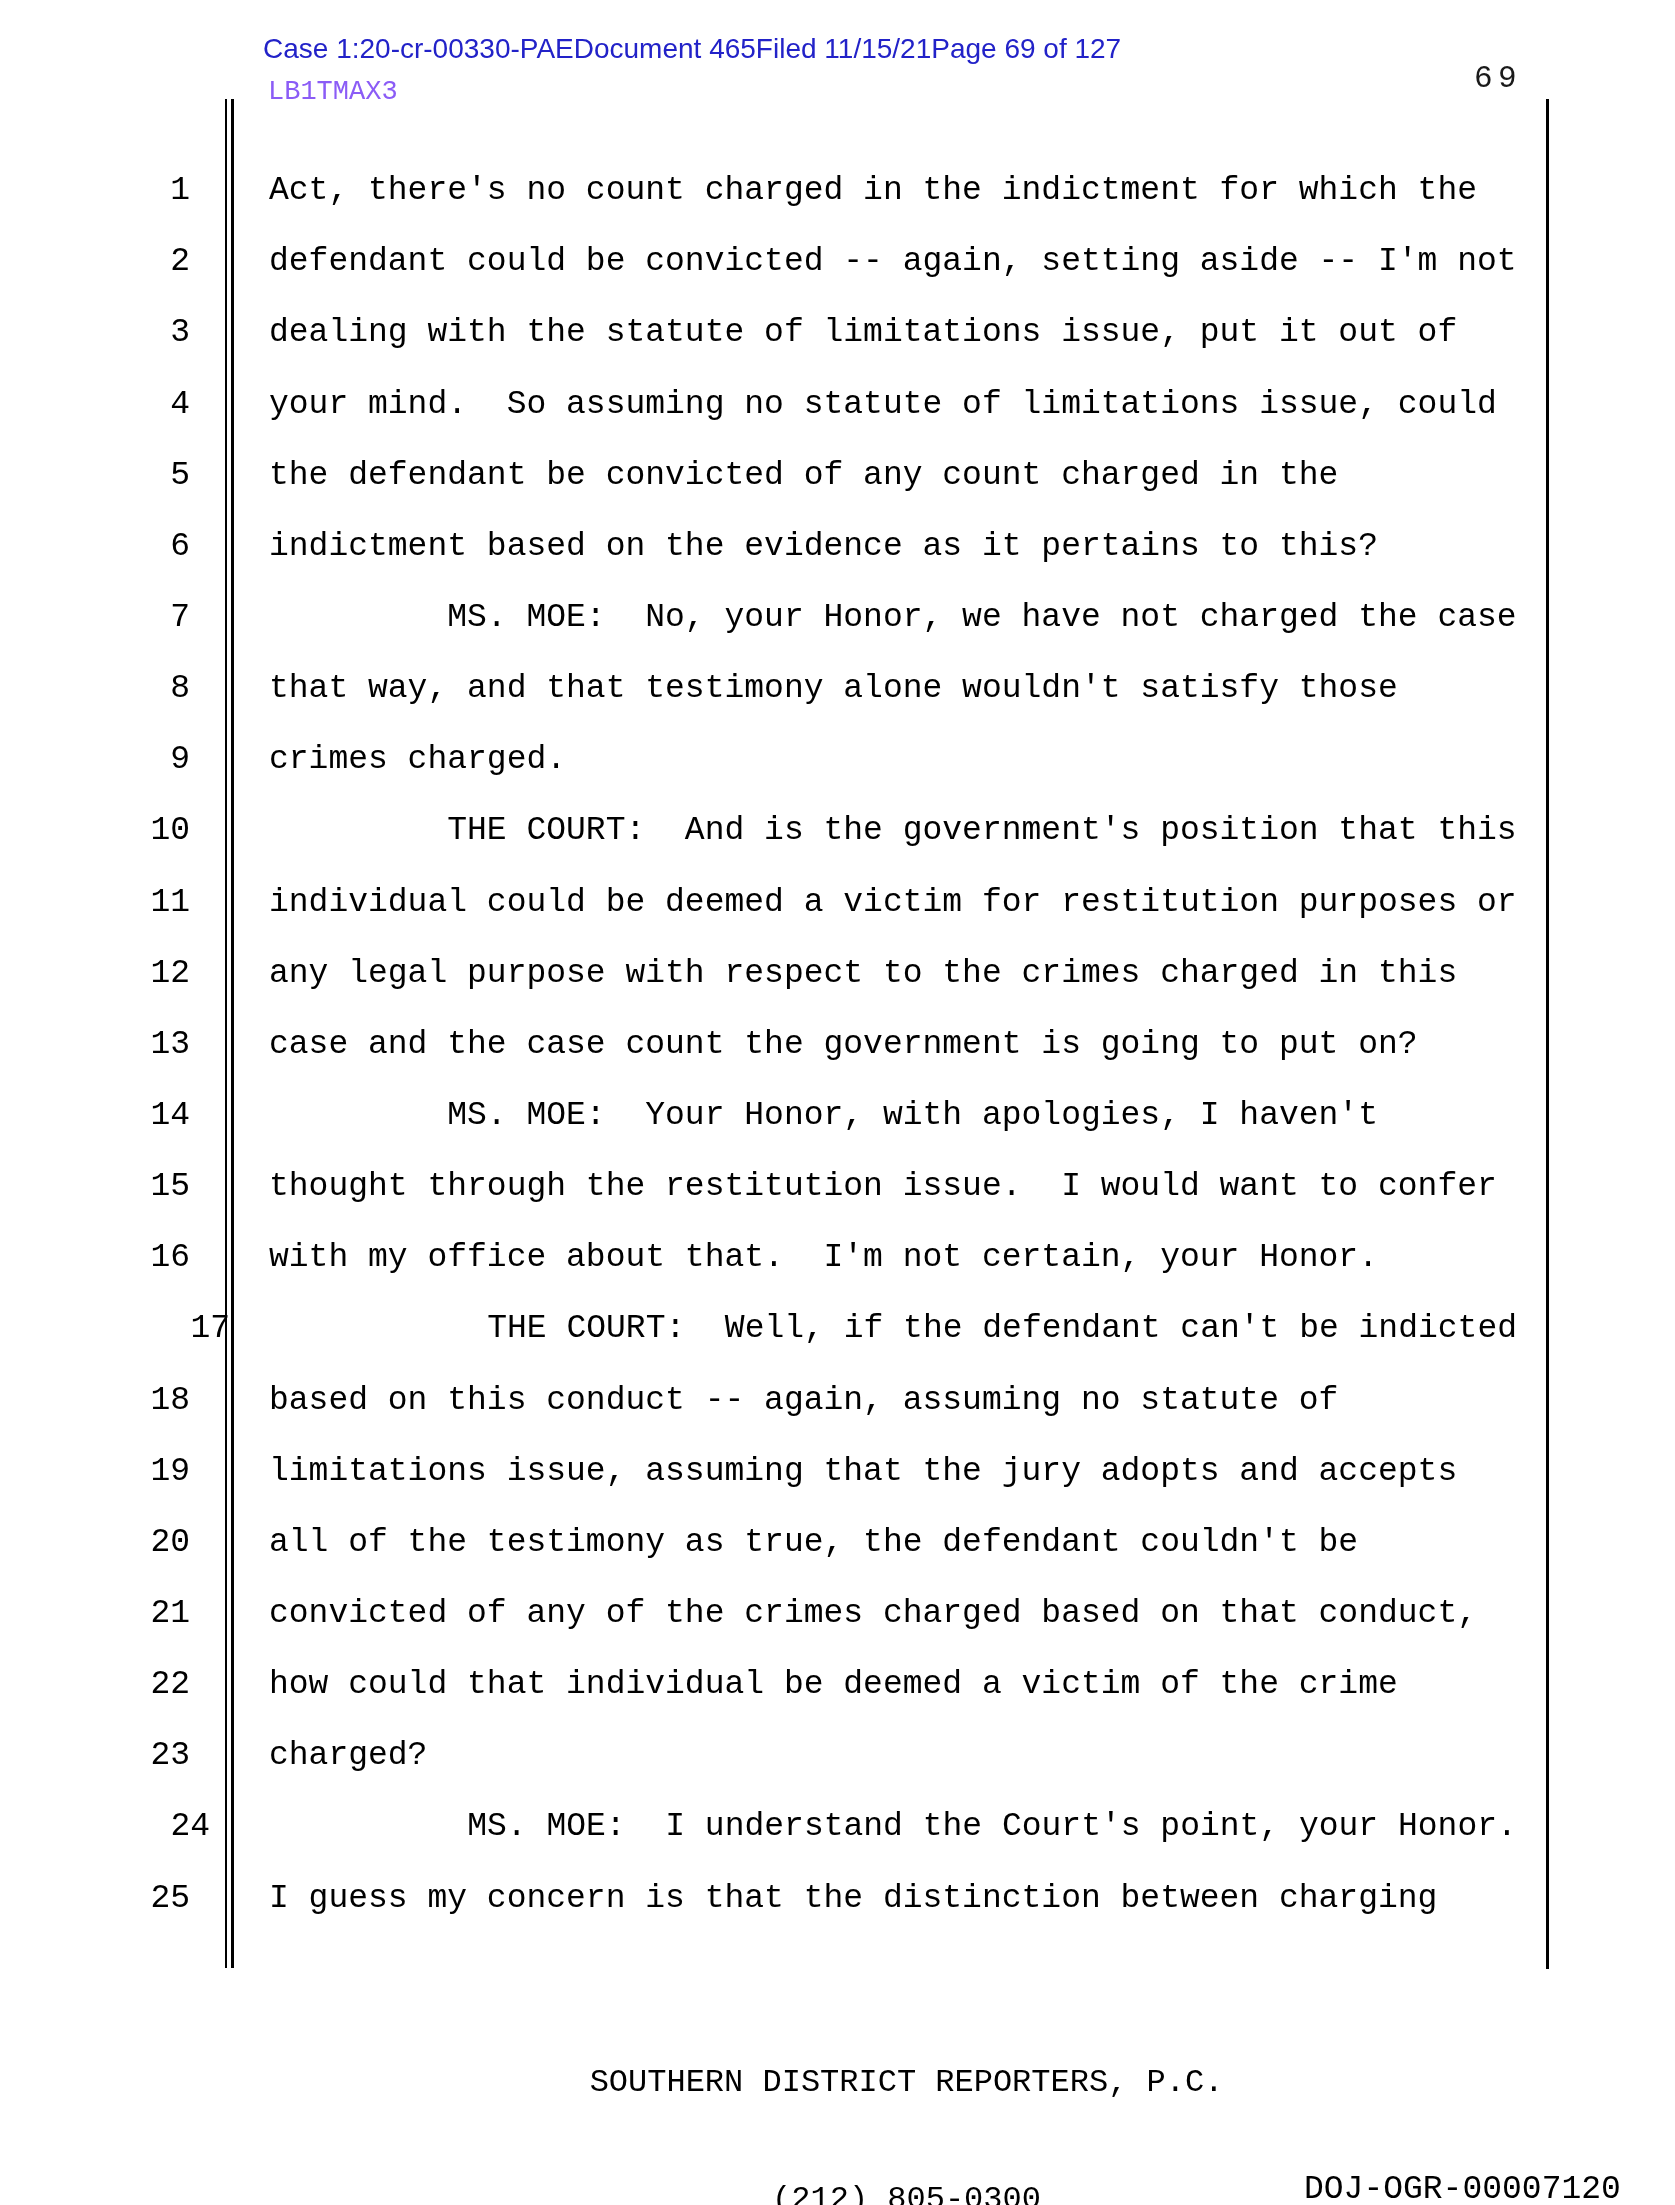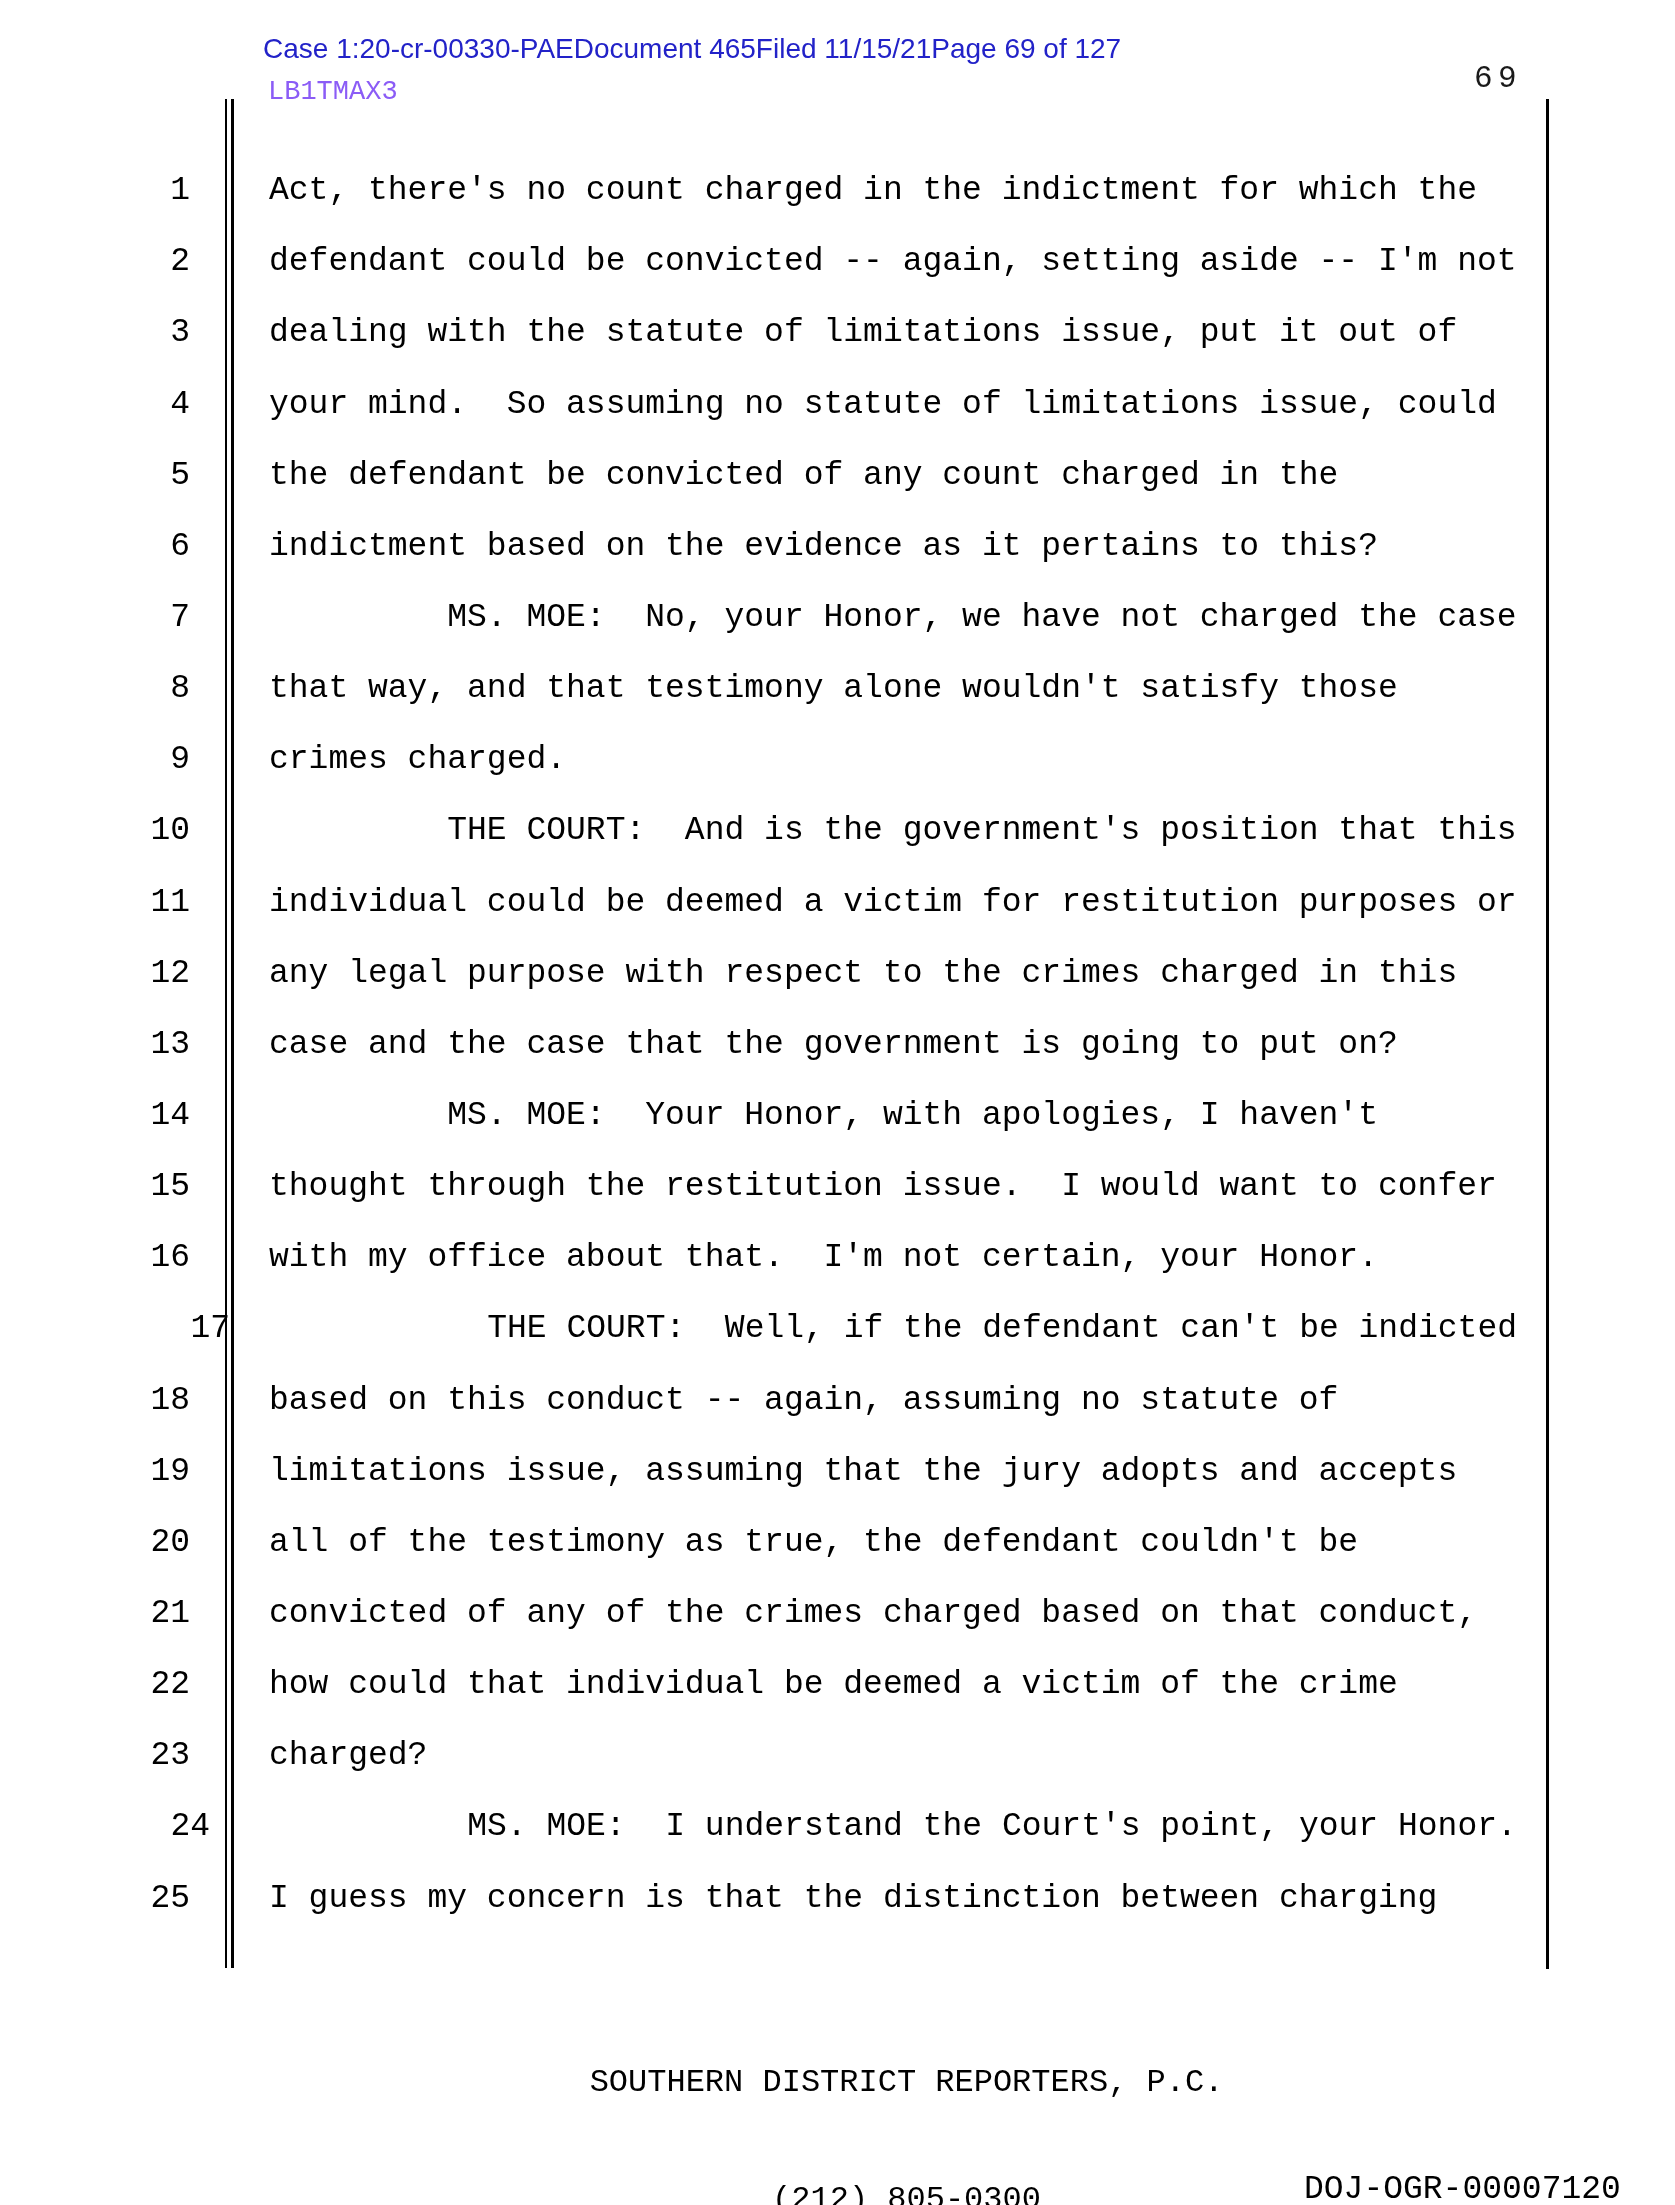--- a/index.html
+++ b/index.html
@@ -183,21 +183,21 @@
       <div class="trow" style="top: 884px;">
         <span class="lnum">11</span>
         <span class="ltext">individual could be deemed a victim for restitution purposes or</span>
       </div>
       <div class="trow" style="top: 955px;">
         <span class="lnum">12</span>
         <span class="ltext">any legal purpose with respect to the crimes charged in this</span>
       </div>
       <div class="trow" style="top: 1026px;">
         <span class="lnum">13</span>
-        <span class="ltext">case and the case that the government is going to put on?</span>
+        <span class="ltext">case and the case count the government is going to put on?</span>
       </div>
       <div class="trow" style="top: 1097px;">
         <span class="lnum">14</span>
         <span class="ltext">         MS. MOE:  Your Honor, with apologies, I haven't</span>
       </div>
       <div class="trow" style="top: 1168px;">
         <span class="lnum">15</span>
         <span class="ltext">thought through the restitution issue.  I would want to confer</span>
       </div>
       <div class="trow" style="top: 1239px;">

